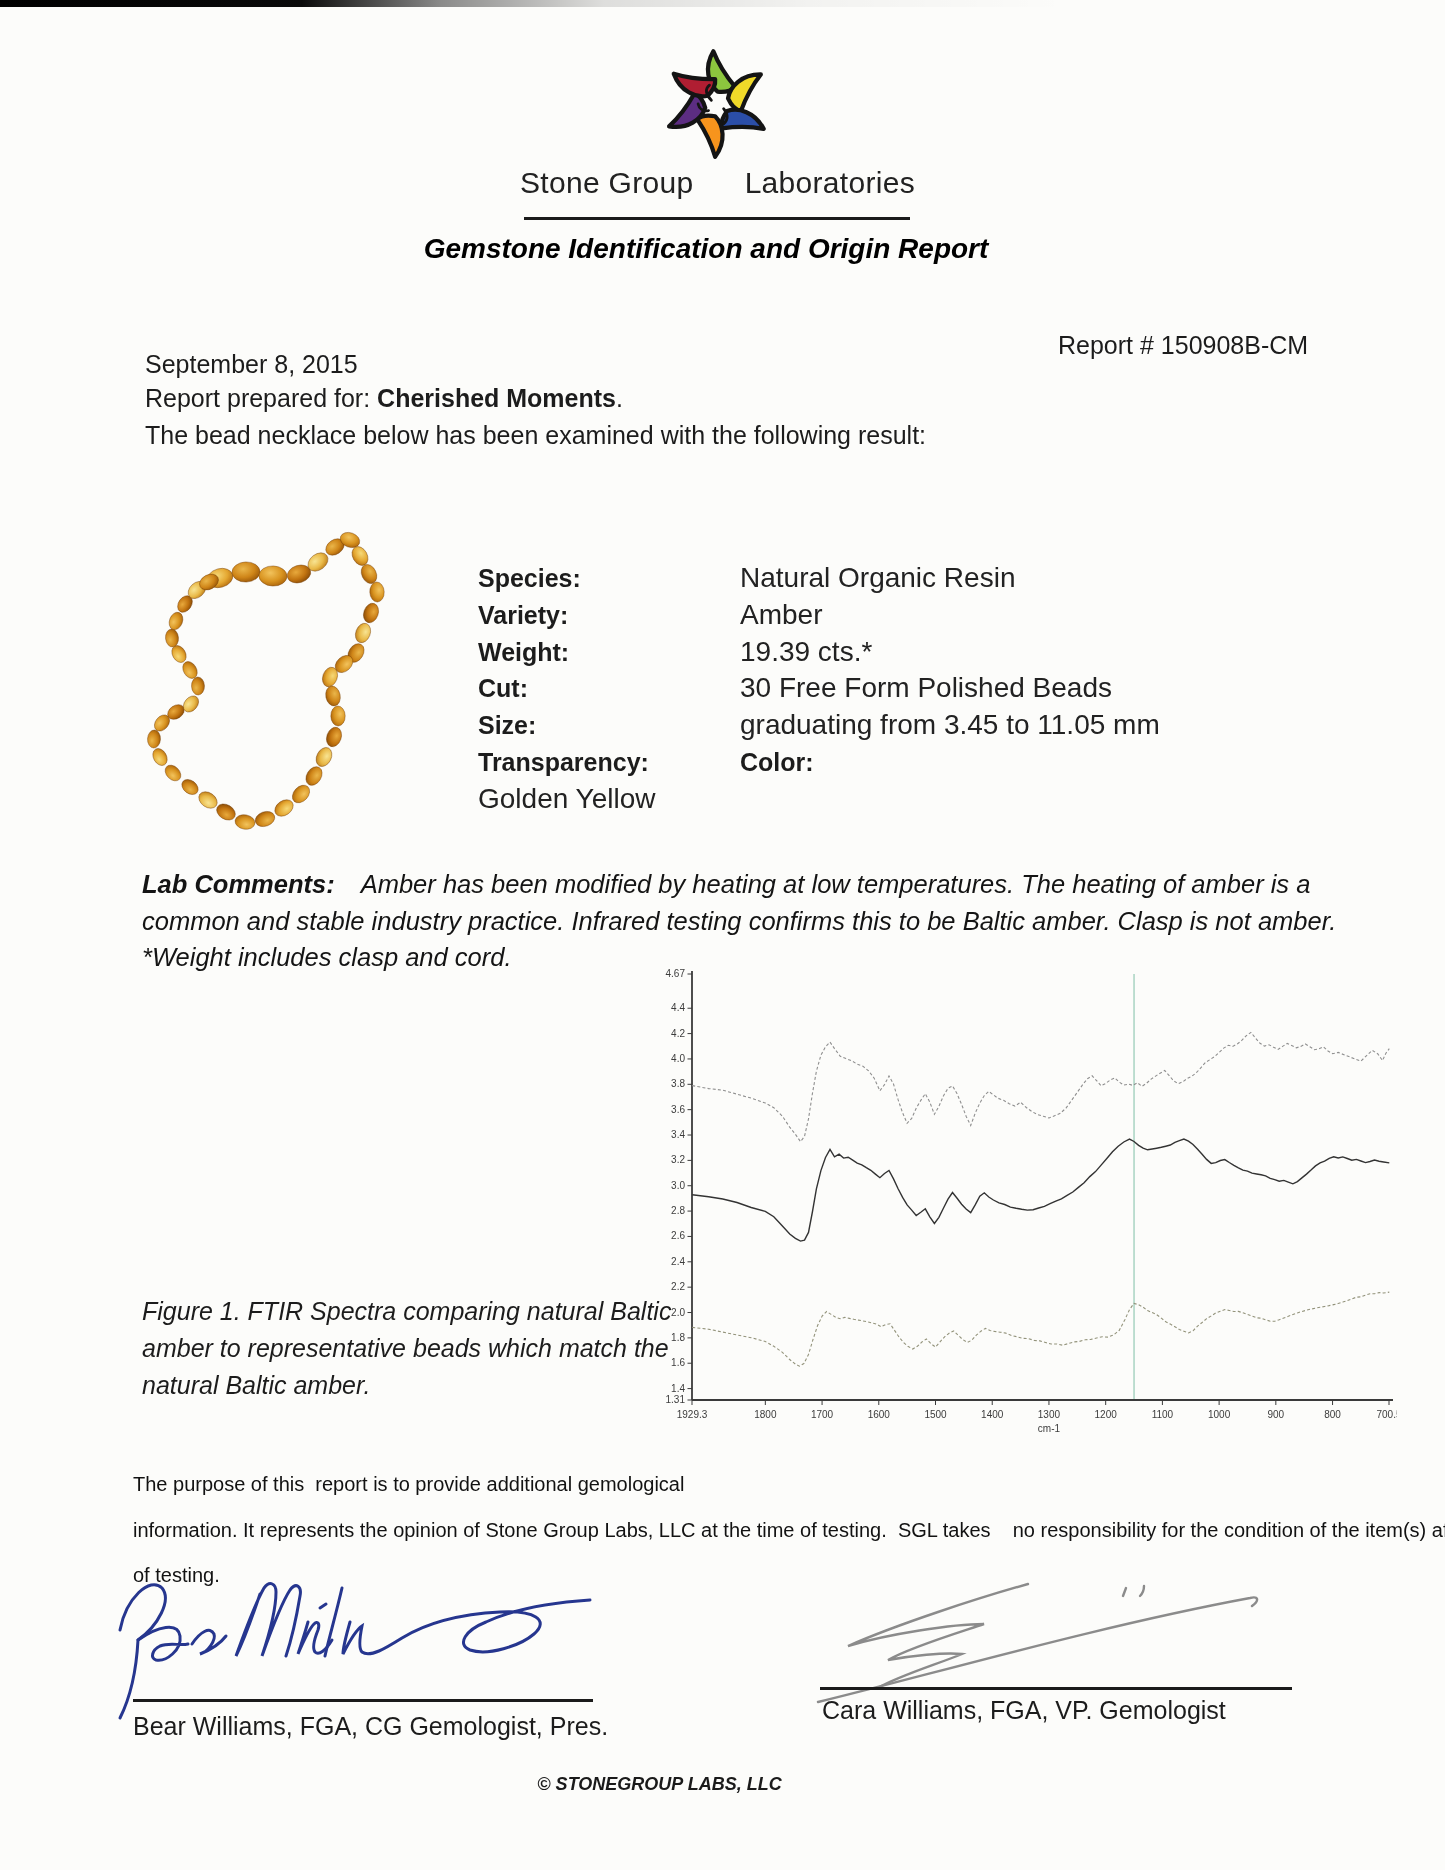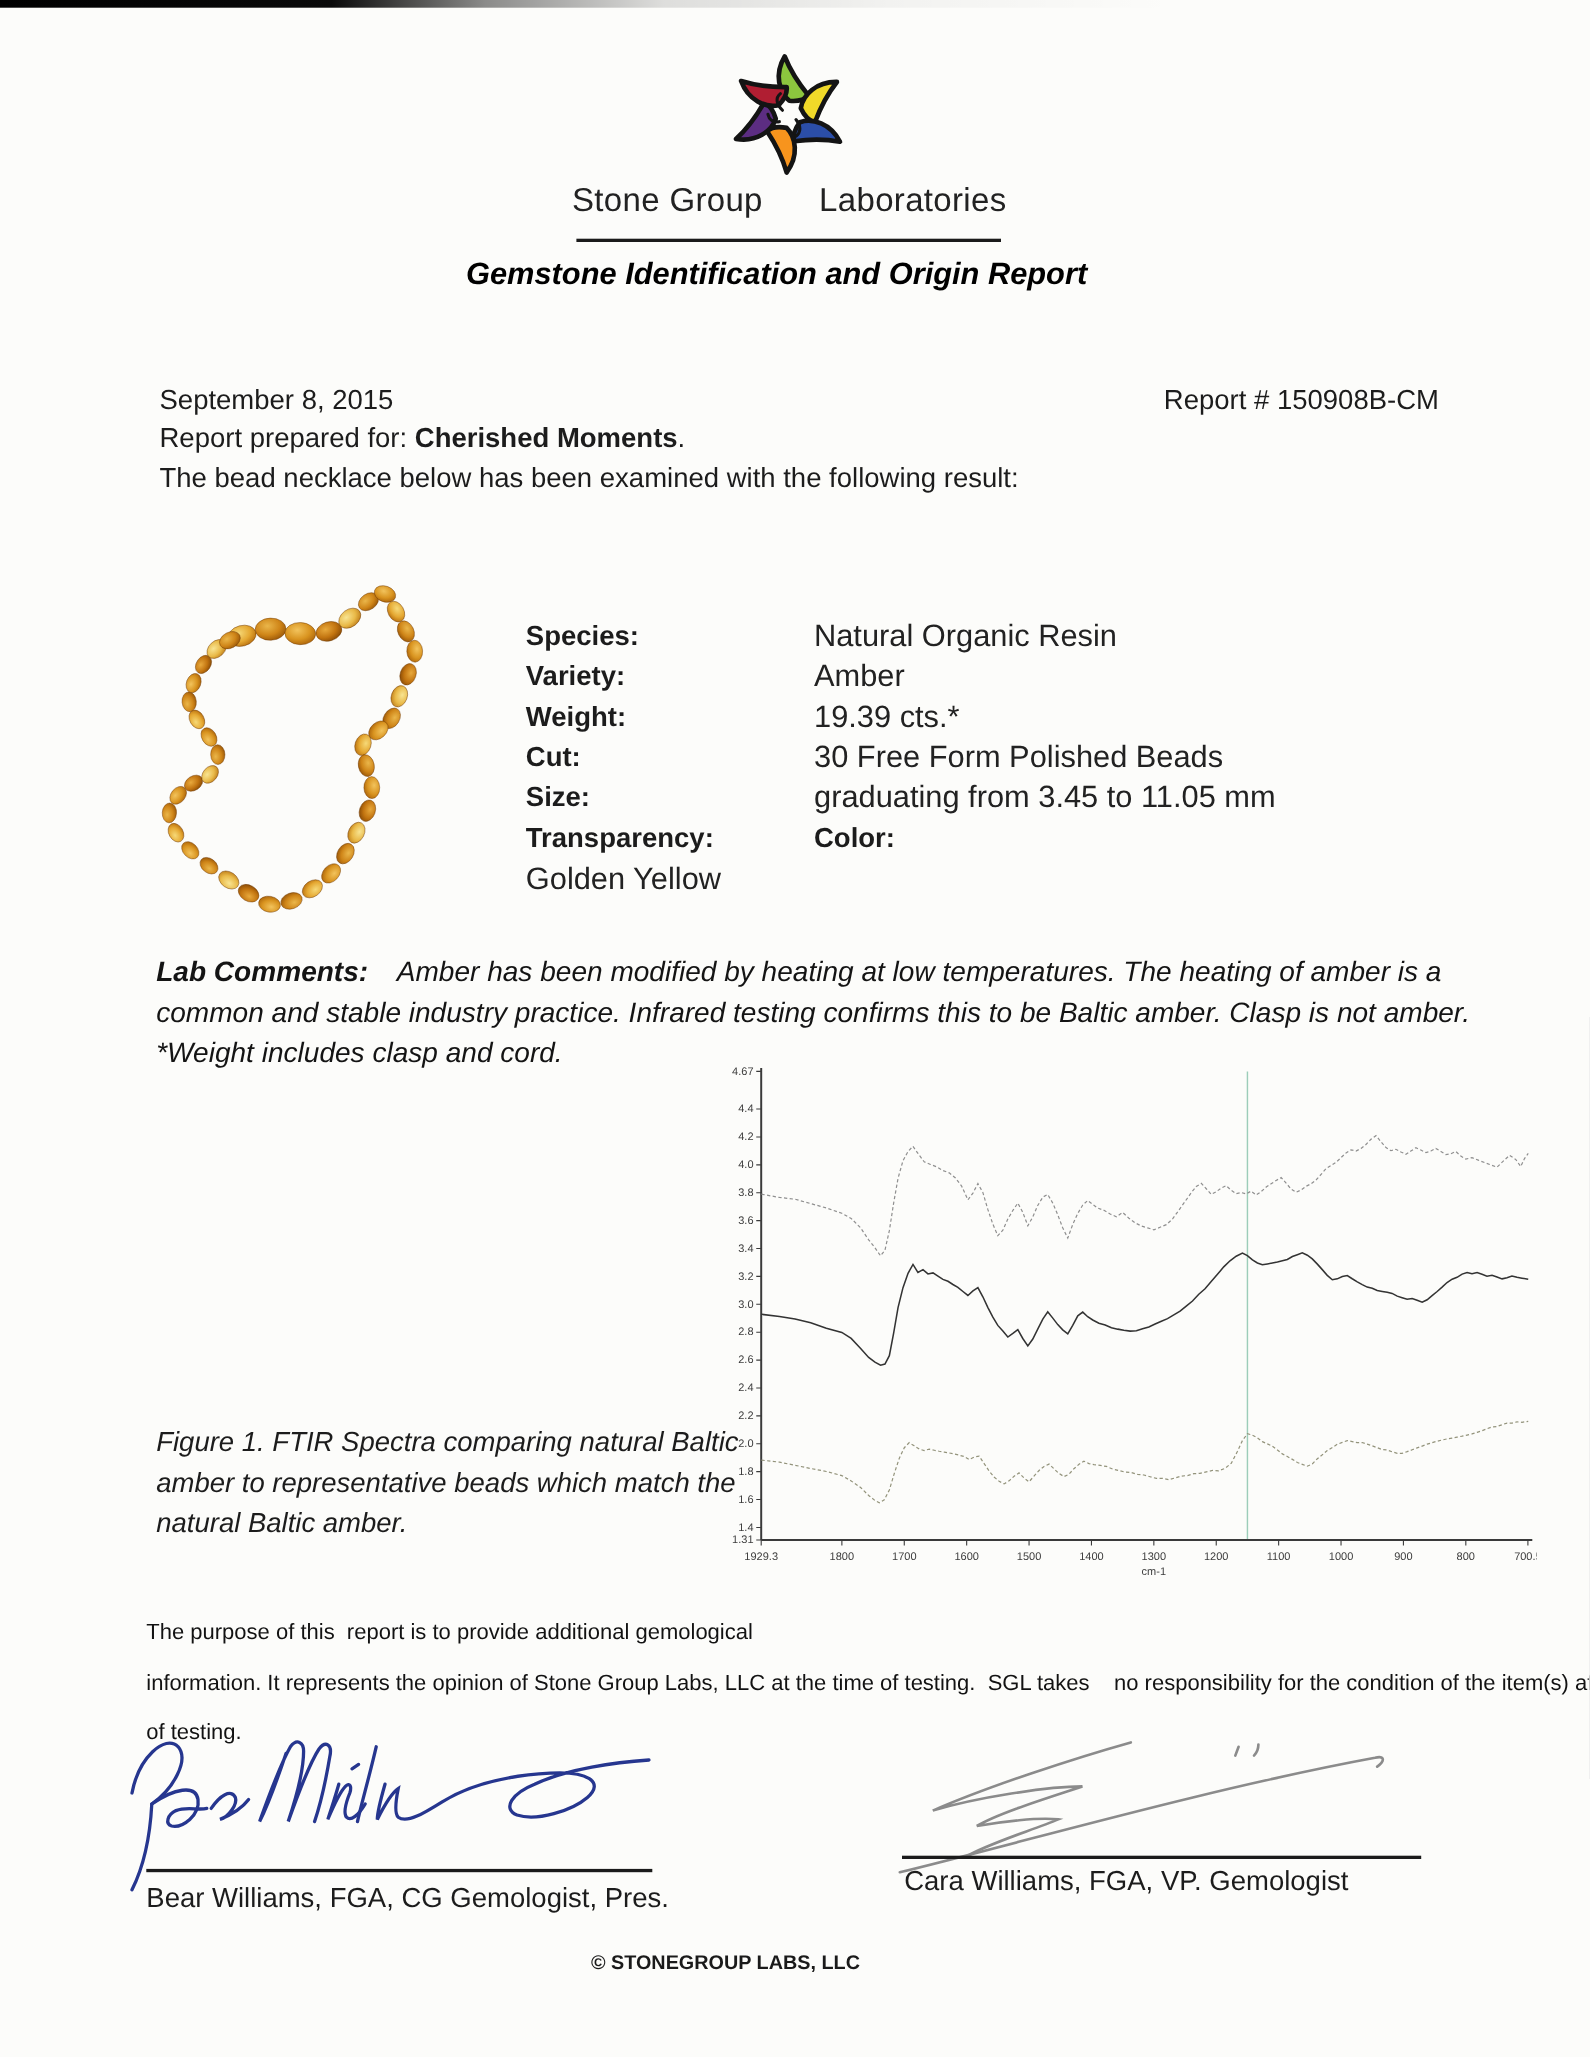--- a/index.html
+++ b/index.html
@@ -6,41 +6,41 @@
   .page{position:relative;width:1445px;height:1870px;margin:0 auto;background:#fcfcfa;
         font-family:"Liberation Sans",sans-serif;color:#1c1c1c;overflow:hidden;}
   .abs{position:absolute;}
   .top-artifact{left:0;top:0;width:1160px;height:7px;
     background:linear-gradient(to right,#000 0%,#0a0a0a 26%,rgba(0,0,0,.45) 38%,rgba(0,0,0,.12) 52%,rgba(0,0,0,.04) 70%,transparent 92%);}
   .brand{left:520px;top:166px;width:395px;display:flex;justify-content:space-between;
          font-size:30px;color:#222;letter-spacing:.3px;}
   .brand-rule{left:524px;top:217px;width:386px;height:3px;background:#1b1b1b;}
   .title{left:0;top:233px;width:1412px;text-align:center;font-size:28px;font-weight:bold;font-style:italic;color:#000000;}
   .meta-date{left:145px;top:322px;font-size:25px;margin-top:28px;}
-  .meta-report{left:1058px;top:331px;font-size:25px;margin-top:19px;}
+  .meta-report{left:1058px;top:331px;font-size:25px;}
   .prepared{left:145px;top:384px;font-size:25px;}
   .intro{left:145px;top:421px;font-size:25px;}
   .specs{left:478px;top:560px;display:grid;grid-template-columns:262px auto;row-gap:0;}
   .specs .sl{font-weight:bold;font-size:25px;height:36.8px;line-height:36.8px;}
   .specs .sv{font-size:28px;height:36.8px;line-height:36.8px;color:#222;}
   .labc{left:142px;top:866px;width:1228px;font-size:25.5px;font-style:italic;line-height:36.5px;color:#141414;}
   .labc b{margin-right:26px;}
   .figcap{left:142px;top:1293px;width:550px;font-size:25px;font-style:italic;line-height:37px;}
   .chart{left:652px;top:958px;width:745px;height:492px;}
   .chart svg{width:100%;height:100%;}
   .tick{font-size:10px;fill:#3c3c3c;}
   .xlab{font-size:10px;fill:#3c3c3c;}
   .disc{left:133px;top:1462px;font-size:20px;color:#121212;}
   .disc div{white-space:pre;line-height:45.5px;}
   .sigline{height:2.5px;background:#1b1b1b;}
   .sig-left-line{left:133px;top:1699px;width:460px;}
   .sig-right-line{left:820px;top:1687px;width:472px;}
   .signame-l{left:133px;top:1712px;font-size:25px;}
   .signame-r{left:822px;top:1696px;font-size:25px;}
-  .footer{left:0;top:1774px;width:1319px;text-align:center;font-size:18px;font-weight:bold;color:#1a1a1a;}
+  .footer{left:0;top:1774px;width:1319px;text-align:center;font-size:18px;font-weight:bold;font-style:italic;color:#1a1a1a;}
   svg text{font-family:"Liberation Sans",sans-serif;}
 </style>
 </head>
 <body>
 
 <div class="page">
 
   <div class="abs top-artifact"></div>
 
   <div class="abs" style="left:612px;top:38px;width:210px;height:132px;">

